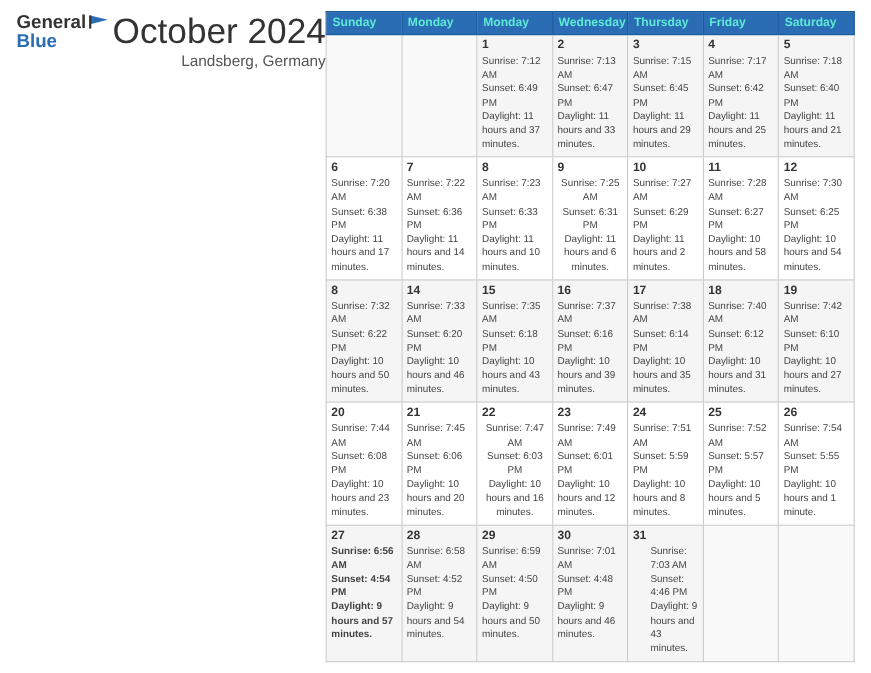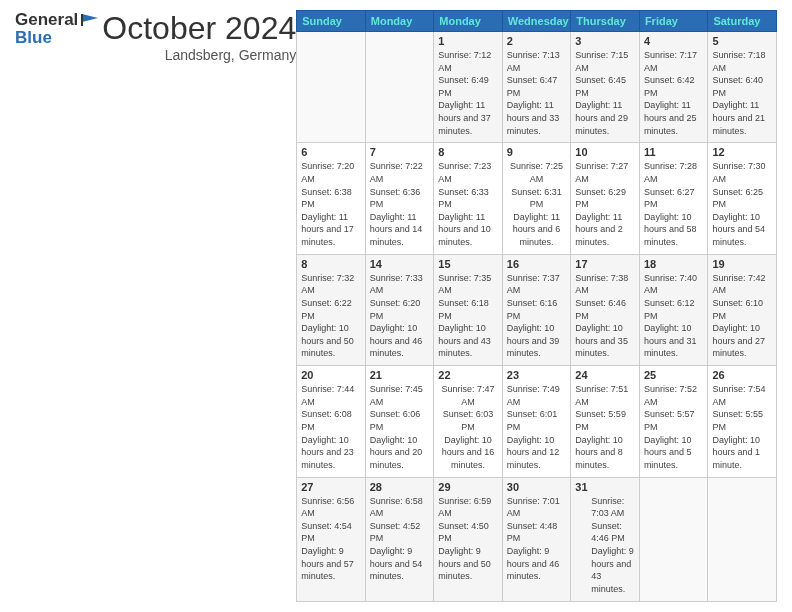--- a/index.html
+++ b/index.html
@@ -216,21 +216,21 @@
           </td>
           <td>
             <span class="day-num">16</span>
             <div class="day-info" style="white-space: pre-line;">Sunrise: 7:37 AM
 Sunset: 6:16 PM
 Daylight: 10 hours and 39 minutes.</div>
           </td>
           <td>
             <span class="day-num">17</span>
             <div class="day-info" style="white-space: pre-line;">Sunrise: 7:38 AM
-Sunset: 6:46 PM
+Sunset: 6:14 PM
 Daylight: 10 hours and 35 minutes.</div>
           </td>
           <td>
             <span class="day-num">18</span>
             <div class="day-info" style="white-space: pre-line;">Sunrise: 7:40 AM
 Sunset: 6:12 PM
 Daylight: 10 hours and 31 minutes.</div>
           </td>
           <td>
             <span class="day-num">19</span>
@@ -279,21 +279,21 @@
           <td>
             <span class="day-num">26</span>
             <div class="day-info" style="white-space: pre-line;">Sunrise: 7:54 AM
 Sunset: 5:55 PM
 Daylight: 10 hours and 1 minute.</div>
           </td>
         </tr>
         <tr>
           <td>
             <span class="day-num">27</span>
-            <div class="day-info" style="white-space: pre-line;">Sunrise: 6:56 AM
+            <div class="day-info" style="white-space: pre-line; font-weight: bold;">Sunrise: 6:56 AM
 Sunset: 4:54 PM
 Daylight: 9 hours and 57 minutes.</div>
           </td>
           <td>
             <span class="day-num">28</span>
             <div class="day-info" style="white-space: pre-line;">Sunrise: 6:58 AM
 Sunset: 4:52 PM
 Daylight: 9 hours and 54 minutes.</div>
           </td>
           <td>

